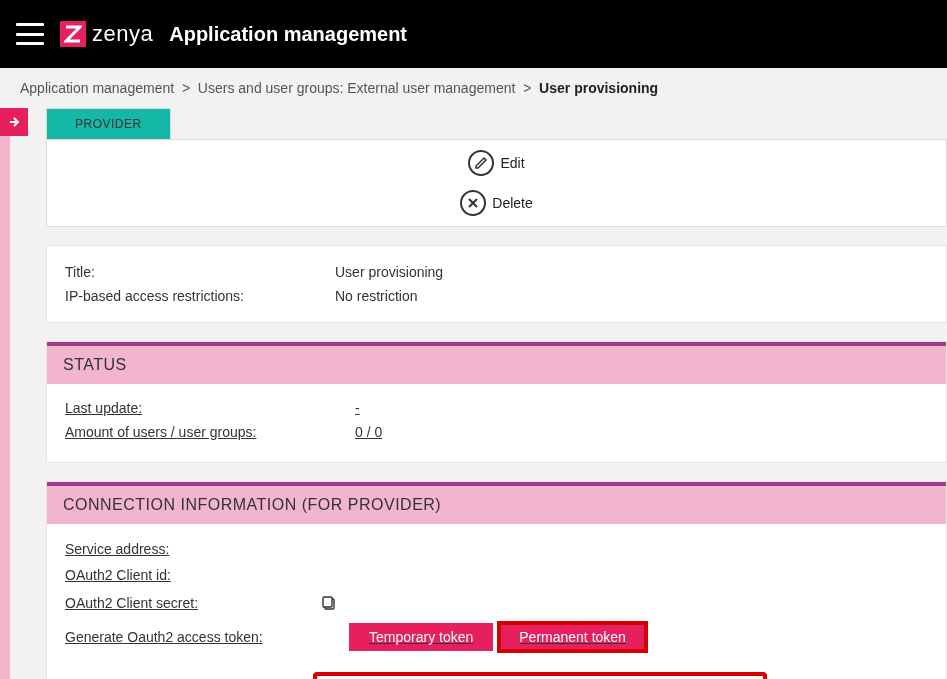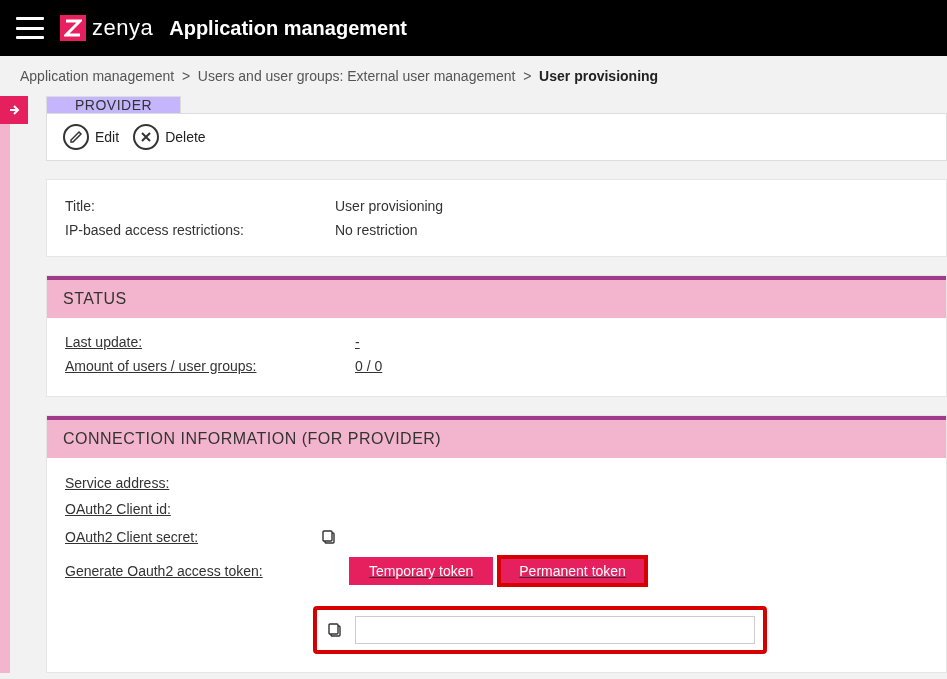--- a/index.html
+++ b/index.html
@@ -12,21 +12,21 @@
   font-size: 14px;
   background: #f2f2f2;
   color: #333;
   width: 947px;
   height: 679px;
   overflow: hidden;
 }
 .topbar {
   background: #000;
   color: #fff;
-  height: 56px;
+  height: 68px;
   display: flex;
   align-items: center;
   padding: 0 16px;
 }
 .menu-icon {
   width: 28px;
   height: 22px;
   margin-right: 16px;
   cursor: pointer;
   display: flex;
@@ -94,35 +94,36 @@
   flex-shrink: 0;
 }
 .main-col {
   flex: 1;
   padding: 0 0 0 18px;
 }
 .tab-row {
   display: flex;
 }
 .tab {
-  background: #c4b5fd;
+  background: #14b8a6;
   border: 1px solid #ddd;
   border-bottom: none;
-  padding: 0 28px;
-  font-size: 14px;
+  padding: 8px 28px;
+  font-size: 12px;
   letter-spacing: 0.5px;
   color: #333;
 }
 .actions-card {
   background: #fff;
   border: 1px solid #ddd;
   padding: 10px 16px;
   display: flex;
   align-items: center;
   gap: 14px;
+  flex-direction: column;
 }
 .action-btn {
   display: flex;
   align-items: center;
   gap: 6px;
   cursor: pointer;
   color: #222;
 }
 .action-icon {
   width: 26px;

